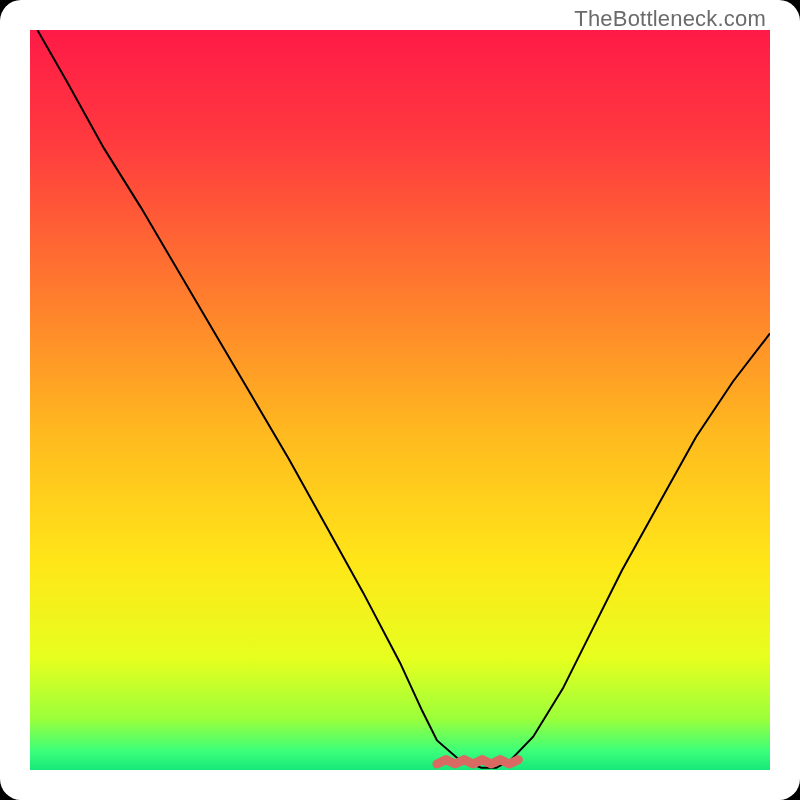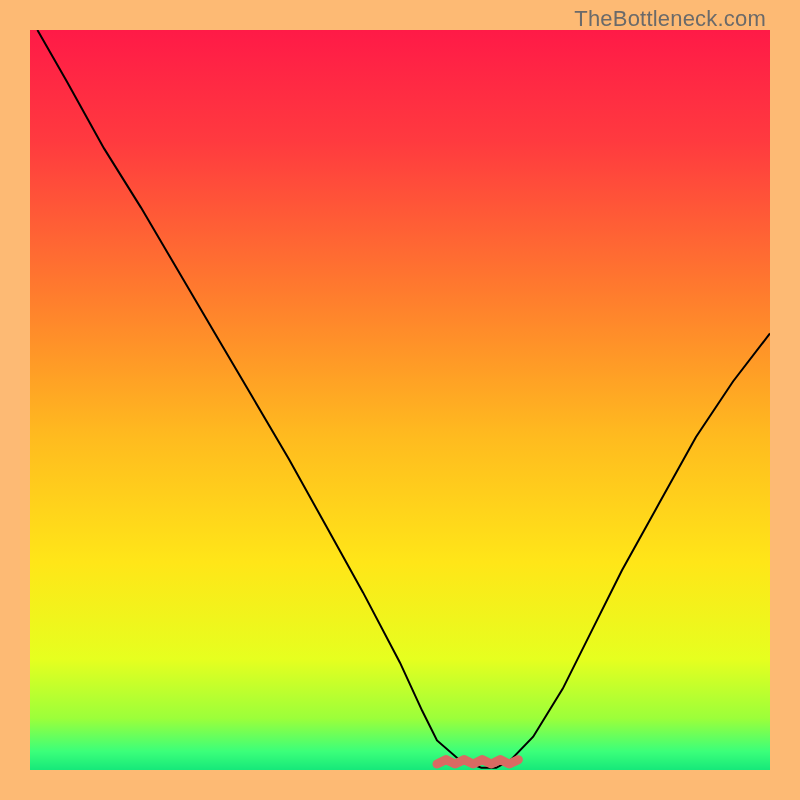--- a/index.html
+++ b/index.html
@@ -8,21 +8,22 @@
     width: 800px;
     height: 800px;
     overflow: hidden;
     background: #000;
     font-family: Arial, Helvetica, sans-serif;
   }
   .frame {
     position: relative;
     width: 800px;
     height: 800px;
-    background: #fdba74;
+    background: #ffffff;
+    border-radius: 21px;
   }
   .plot-area {
     position: absolute;
     left: 30px;
     top: 30px;
     width: 740px;
     height: 740px;
     overflow: hidden;
   }
   .gradient-bg {

